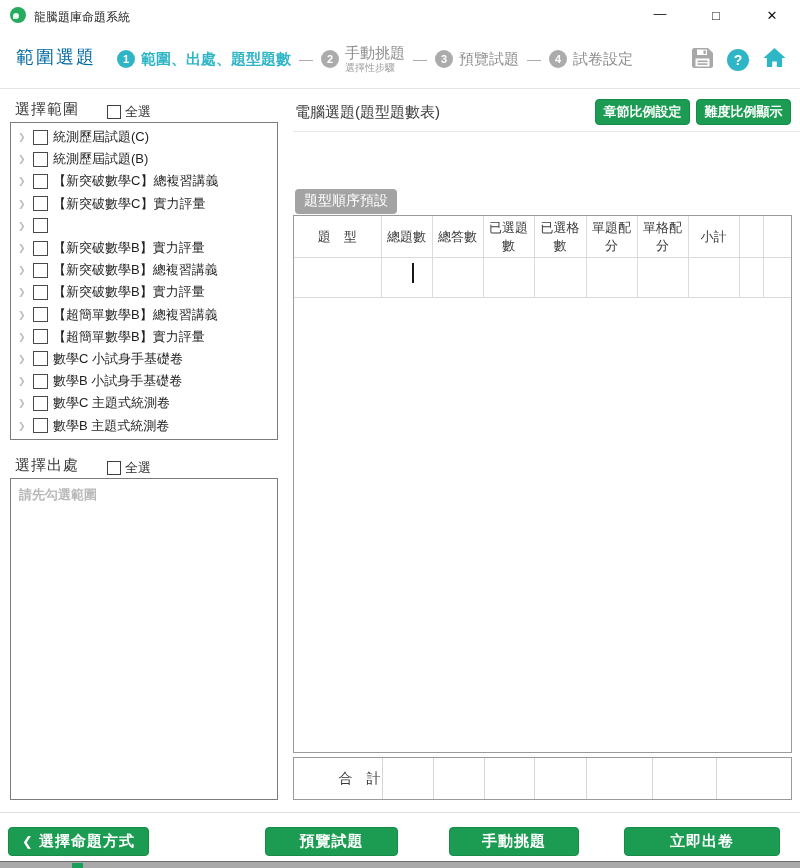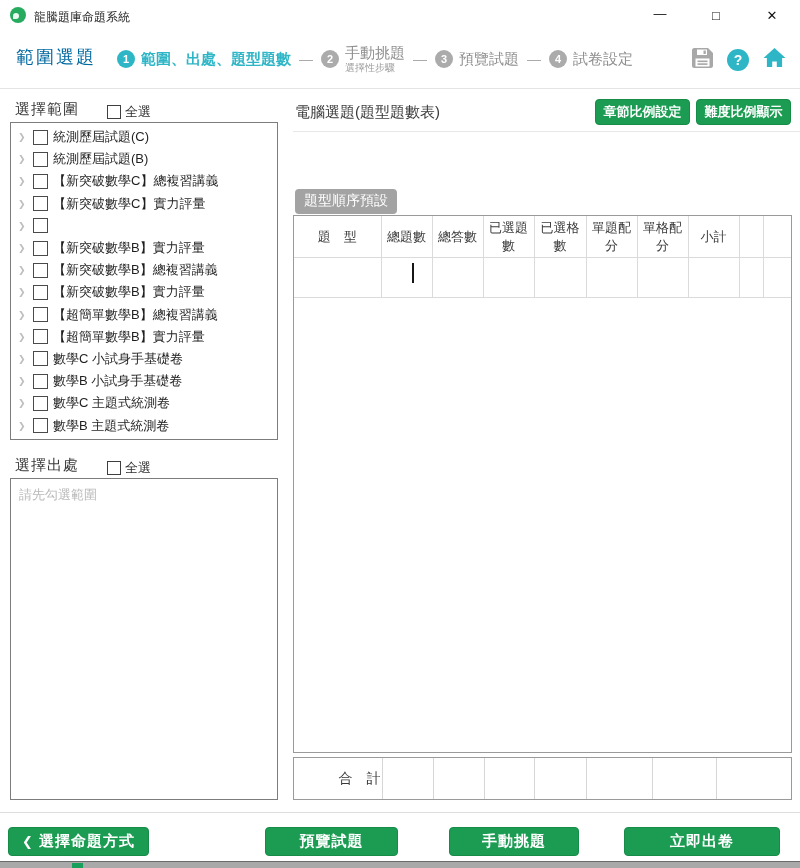--- a/index.html
+++ b/index.html
@@ -46,21 +46,21 @@
   .tree-box { position:absolute; left:10px; top:122px; width:266px; height:313px;
           border:1px solid #7c7c7c; background:#fff; overflow:hidden; padding-top:3px; }
   .tree-item { height:22.2px; display:flex; align-items:center; padding-left:7px; }
   .chevron { color:#bdbdbd; font-size:9px; width:15px; flex:0 0 auto; }
   .tcb { width:13px; height:13px; border:1px solid #4a4a4a; background:#fff; margin-right:5px; flex:0 0 auto; }
   .tree-label { font-size:13px; color:#1f1f1f; white-space:nowrap; }
   .source-title { position:absolute; left:15px; top:456px; }
   .source-selectall { position:absolute; left:107px; top:459px; }
   .source-box { position:absolute; left:10px; top:478px; width:266px; height:320px;
           border:1px solid #7c7c7c; background:#fff; }
-  .placeholder { font-size:13px; color:#b9b9b9; padding:7px 8px; }
+  .placeholder { font-size:13px; color:#b9b9b9; padding:7px 8px;font-weight:bold; }
   
   .main-title { position:absolute; left:295px; top:103px; font-size:15px; color:#3a3a3a; }
   .top-btn { position:absolute; top:99px; height:26px; background:#1b9c52; border:1px solid #178c49;
           color:#fff; font-size:13px; font-weight:bold; border-radius:4px;
           display:flex; align-items:center; justify-content:center; box-sizing:border-box; }
   .btn-chapter { left:595px; width:95px; }
   .btn-difficulty { left:696px; width:95px; }
   .right-sep { position:absolute; left:293px; width:507px; top:131px; border-top:1px solid #e7e7e7; }
   .badge { position:absolute; left:295px; top:189px; background:#a3a3a3; color:#fff; font-size:14px;
           padding:3px 9px 4px; border-radius:4px; }

